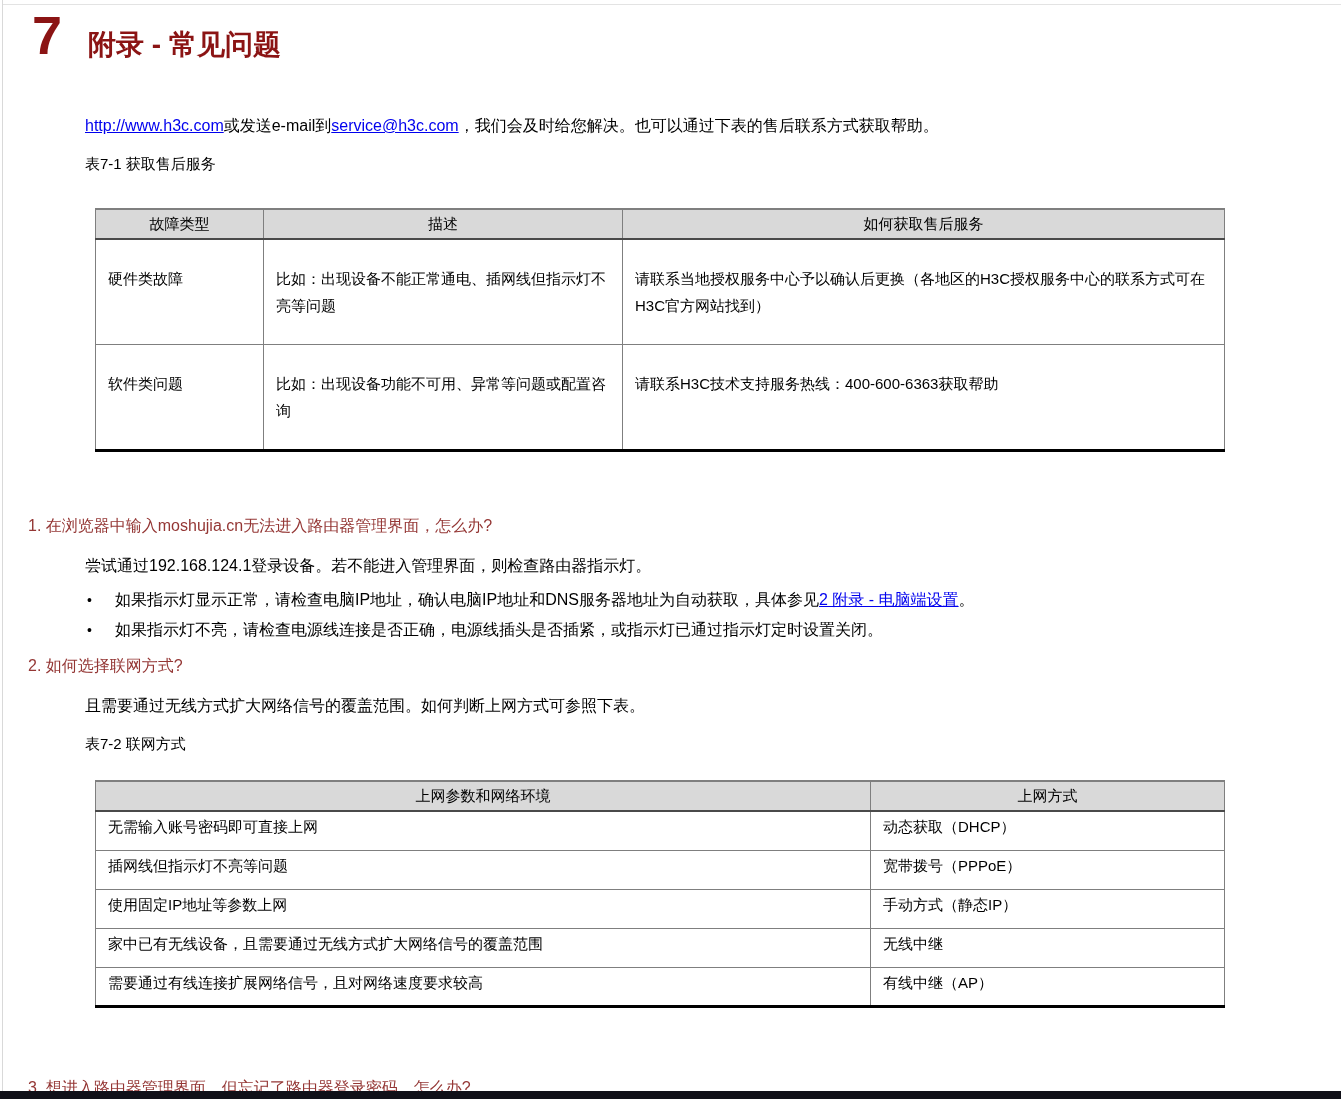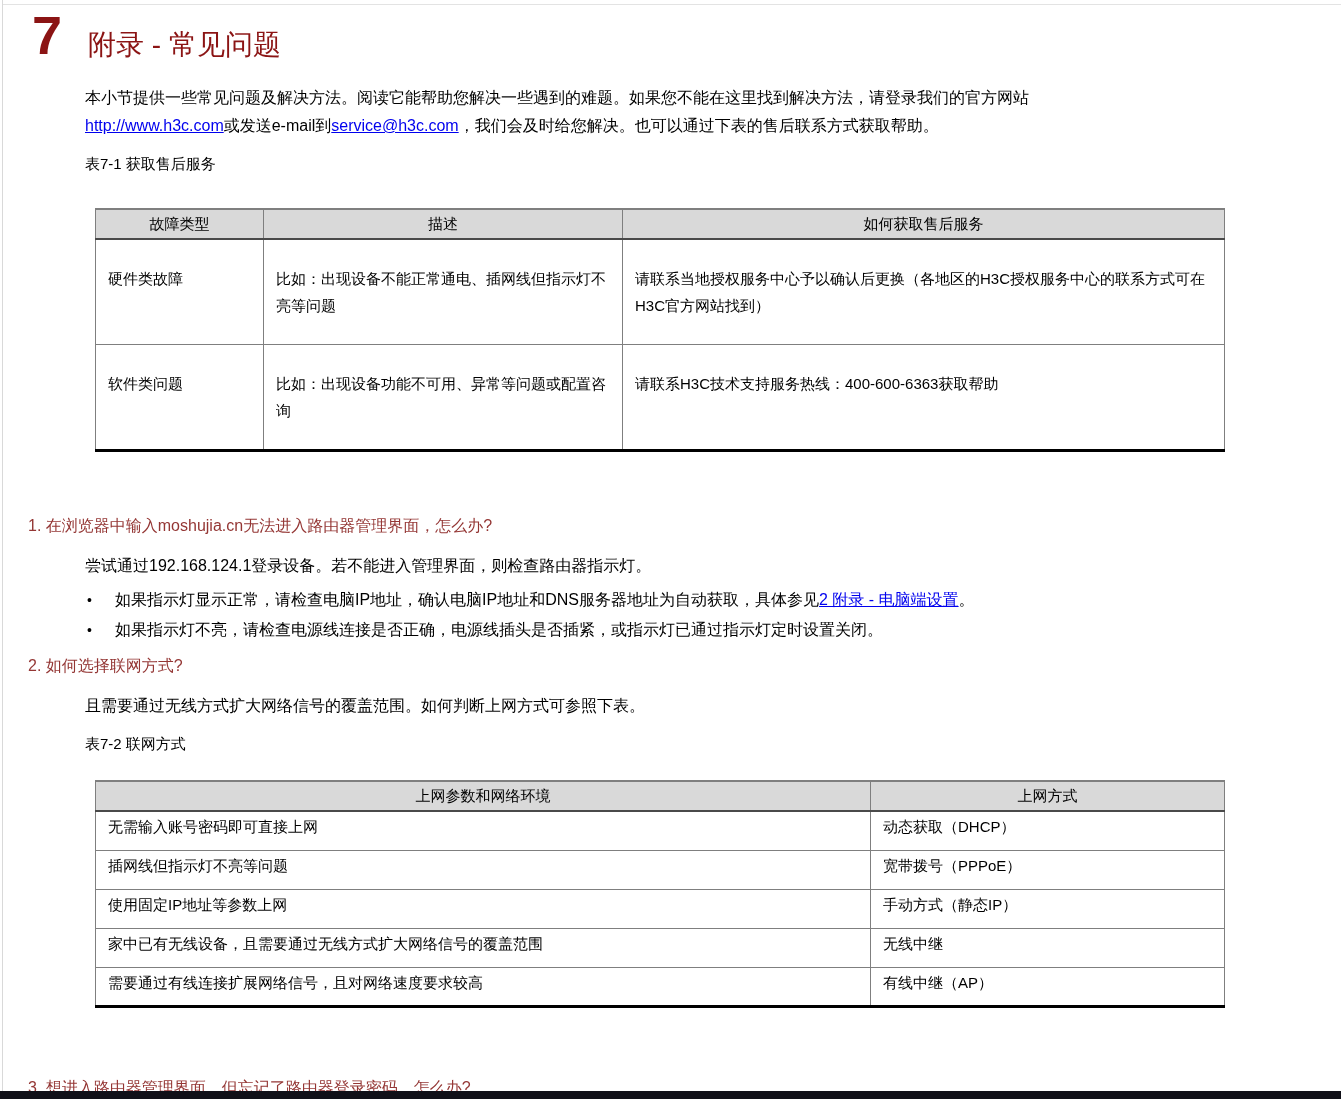--- a/index.html
+++ b/index.html
@@ -15,21 +15,21 @@
   body{
     width:1341px;height:1099px;overflow:hidden;background:#ffffff;
     font-family:"Liberation Sans",sans-serif;color:#000;position:relative;
   }
   .page{position:relative;width:1341px;height:1099px;overflow:hidden;}
   .page-left-border{position:absolute;left:2px;top:0;bottom:0;width:1px;background:#d9d9d9;}
   .page-top-border{position:absolute;left:3px;right:0;top:4px;height:1px;background:#e3e3e3;}
 
   .chapter-head{display:flex;align-items:flex-end;margin:8px 0 0 32px;}
   .chapter-num{font-size:54px;line-height:54px;font-weight:bold;color:var(--chapter-red);}
-  .chapter-title{font-size:28px;line-height:32px;font-weight:normal;color:var(--chapter-red);margin:0 0 1px 26px;}
+  .chapter-title{font-size:28px;line-height:32px;font-weight:bold;color:var(--chapter-red);margin:0 0 1px 26px;}
 
   .intro{margin:22px 10px 0 85px;font-size:16px;line-height:28px;}
   a.link{color:var(--link-blue);text-decoration:underline;cursor:pointer;}
 
   .tbl-caption{margin:14px 0 0 85px;font-size:15px;line-height:20px;}
   .tbl-caption.t2{margin-top:14px;}
 
   table.tbl{border-collapse:collapse;table-layout:fixed;margin-left:95px;width:1129px;
     border-top:2px solid var(--table-border);border-bottom:3px solid #000;}
   table.tbl th{
@@ -60,21 +60,21 @@
 
 <div class="page">
   <div class="page-left-border"></div>
   <div class="page-top-border"></div>
 
   <div class="chapter-head">
     <div class="chapter-num">7</div>
     <h1 class="chapter-title">附录 - 常见问题</h1>
   </div>
 
-  <p class="intro"><span>本小节提供一些常见问题及解决方法。阅读它能帮助您解决一些遇到的难题。如果您不能在这里找到解决方法，请登录我们的官方网站</span><br>
+  <p class="intro"><br>
     <a class="link">http://www.h3c.com</a><span>或发送e-mail到</span><a class="link">service@h3c.com</a><span>，我们会及时给您解决。也可以通过下表的售后联系方式获取帮助。</span>
   </p>
 
   <div class="tbl-caption">表7-1 获取售后服务</div>
 
   <table class="tbl t1">
     <colgroup>
         <col style="width:168px">
         <col style="width:359px">
         <col style="width:602px">

